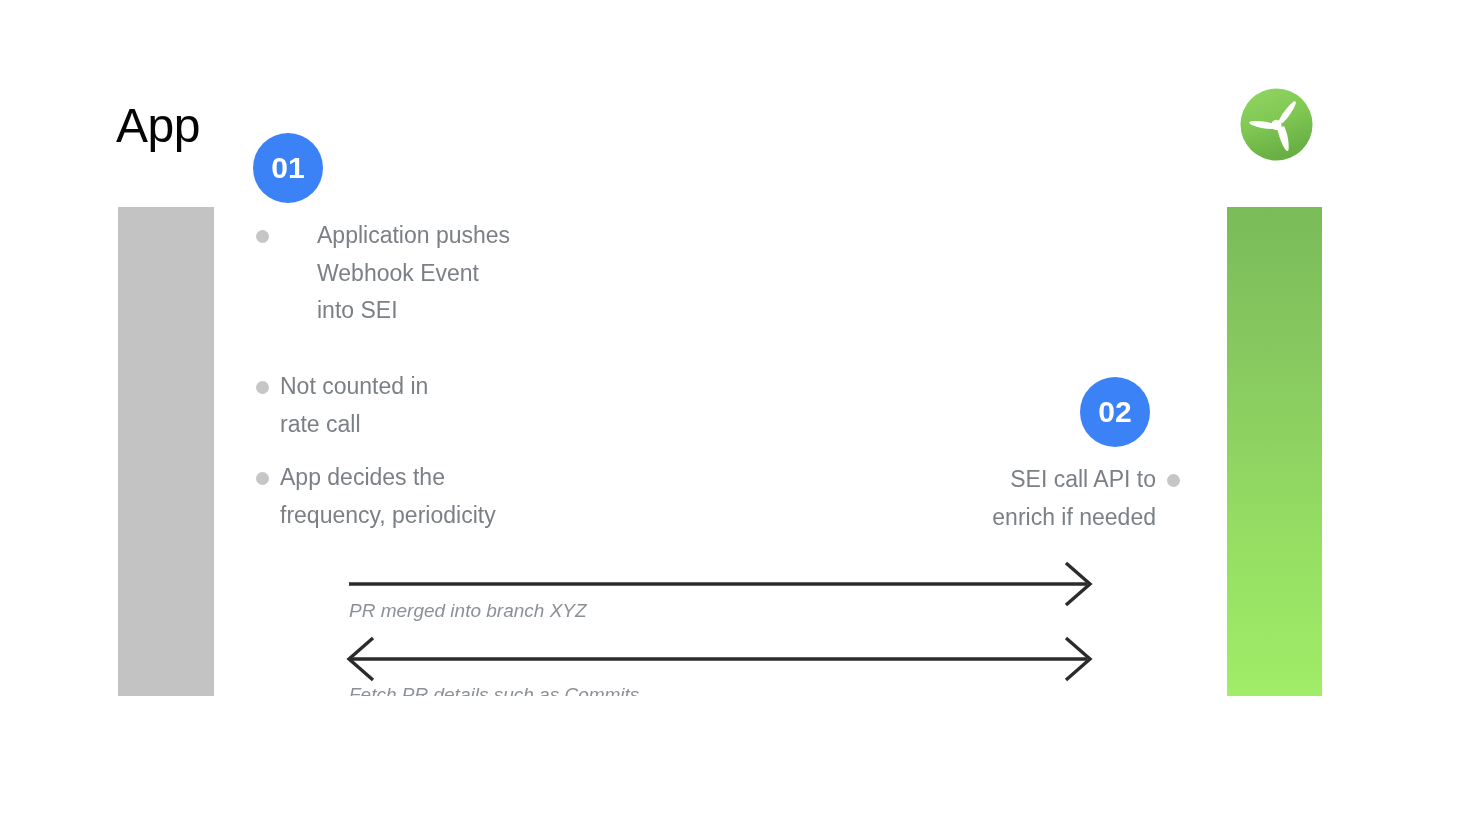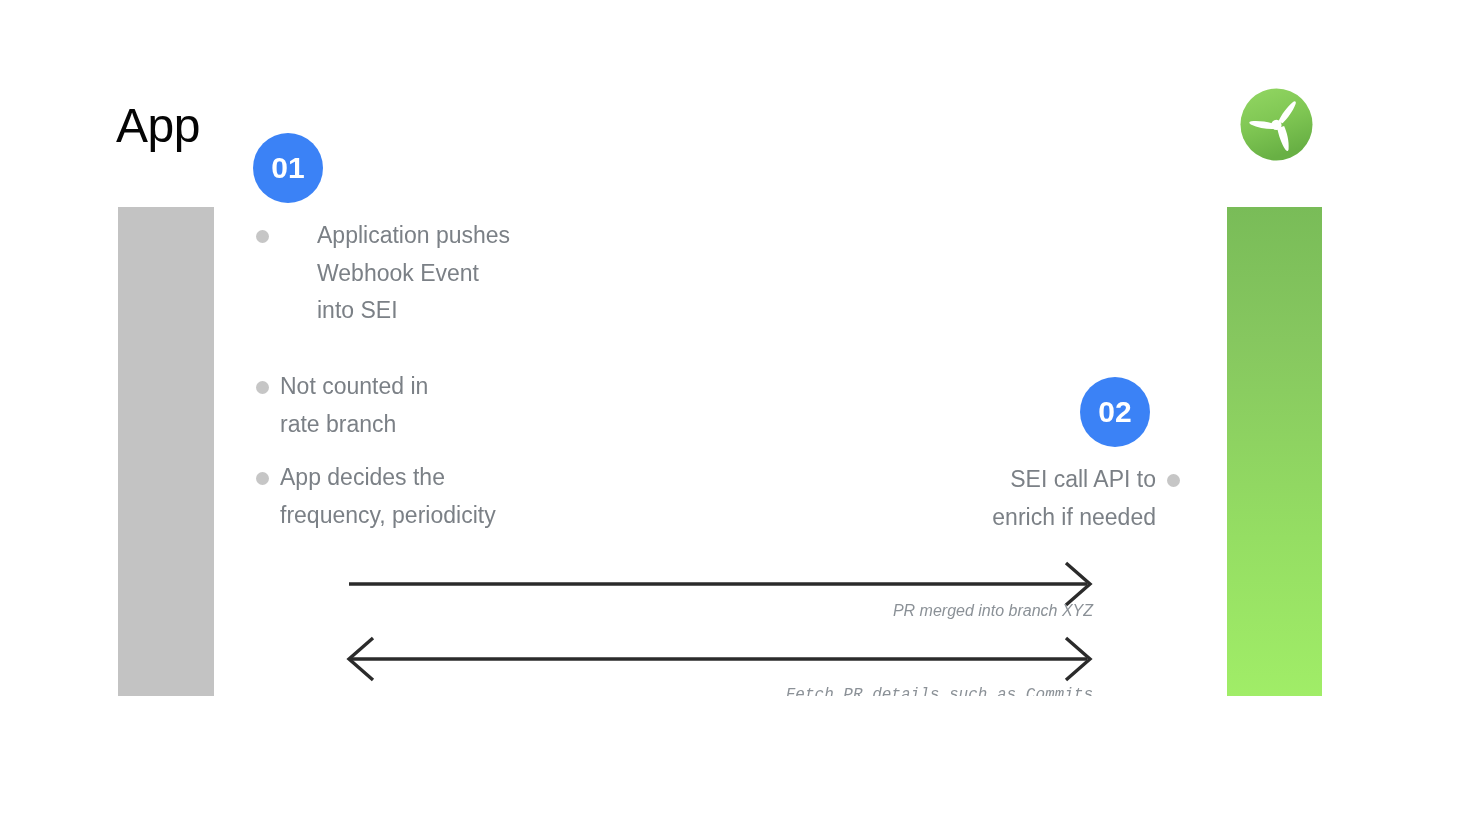--- a/index.html
+++ b/index.html
@@ -107,29 +107,29 @@
   .bullet-right-1 { left: 840px; top: 461px; width: 340px; justify-content: flex-end; }
 
   
   .arrow-group { position: absolute; }
   .arrow-group svg { display: block; overflow: visible; }
   .arrow-1 { left: 340px; top: 560px; }
   .arrow-2 { left: 340px; top: 632px; }
 
   .arrow-label {
     position: absolute;
-    font-size: 16px;
+    font-size: 19px;
     line-height: 28px;
     font-style: italic;
     color: #8b9197;
-    text-align: right;
+    text-align: left;
     white-space: nowrap;
   }
   .label-1 { left: 349px; top: 597px; width: 744px; }
-  .label-2 { left: 349px; top: 681px; width: 744px; font-family: Liberation Mono, monospace; }
+  .label-2 { left: 349px; top: 681px; width: 744px; }
 </style>
 </head>
 <body>
 
 <div id="slide">
 
   <div class="page-title">App</div>
 
   <div class="lane-bar lane-left"></div>
 
@@ -164,21 +164,21 @@
   <div class="bullet left bullet-a">
     <span class="dot"></span>
     <span class="txt">Application pushes
 Webhook Event
 into SEI</span>
   </div>
 
   <div class="bullet left bullet-b">
     <span class="dot"></span>
     <span class="txt">Not counted in
-rate branch</span>
+rate call</span>
   </div>
 
   <div class="bullet left bullet-c">
     <span class="dot"></span>
     <span class="txt">App decides the
 frequency, periodicity</span>
   </div>
 
   <div class="bullet right bullet-right-1">
     <span class="txt">SEI call API to

